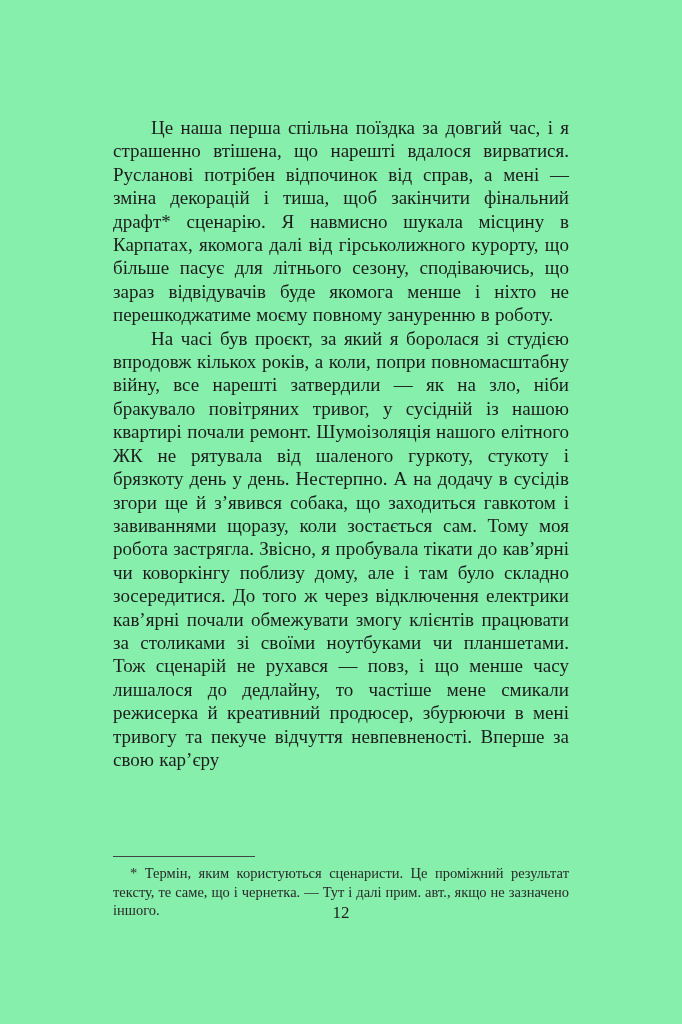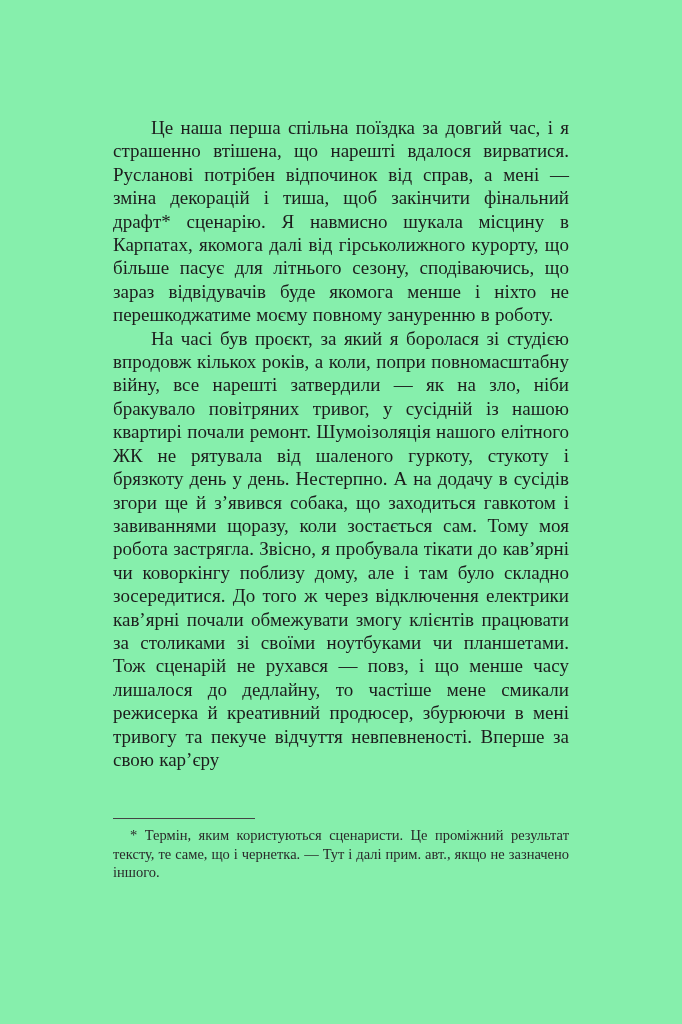--- a/index.html
+++ b/index.html
@@ -32,21 +32,21 @@
       line-height: 23.4px;
       text-align: justify;
       text-indent: 38px;
       hyphens: auto;
       -webkit-hyphens: auto;
       word-spacing: 0.5px;
     }
 
     .footnote {
       position: absolute;
-      top: 818px;
+      top: 856px;
       left: 113px;
       width: 456px;
     }
 
     .footnote-rule {
       width: 142px;
       height: 0;
       border-top: 1px solid #444;
       margin-bottom: 7px;
     }
@@ -79,14 +79,15 @@
   <main class="text-block">
     <p>Це наша перша спільна поїздка за довгий час, і я страшенно втішена, що нарешті вдалося вирватися. Русланові потрібен відпочинок від справ, а мені — зміна декорацій і тиша, щоб закінчити фінальний драфт* сценарію. Я навмисно шукала місцину в Карпатах, якомога далі від гірськолижного курорту, що більше пасує для літнього сезону, сподіваючись, що зараз відвідувачів буде якомога менше і ніхто не перешкоджатиме моєму повному зануренню в роботу.</p>
     <p>На часі був проєкт, за який я боролася зі студією впродовж кількох років, а коли, попри повномасштабну війну, все нарешті затвердили — як на зло, ніби бракувало повітряних тривог, у сусідній із нашою квартирі почали ремонт. Шумоізоляція нашого елітного ЖК не рятувала від шаленого гуркоту, стукоту і брязкоту день у день. Нестерпно. А на додачу в сусідів згори ще й з’явився собака, що заходиться гавкотом і завиваннями щоразу, коли зостається сам. Тому моя робота застрягла. Звісно, я пробувала тікати до кав’ярні чи коворкінгу поблизу дому, але і там було складно зосередитися. До того ж через відключення електрики кав’ярні почали обмежувати змогу клієнтів працювати за столиками зі своїми ноутбуками чи планшетами. Тож сценарій не рухався — повз, і що менше часу лишалося до дедлайну, то частіше мене смикали режисерка й креативний продюсер, збурюючи в мені тривогу та пекуче відчуття невпевненості. Вперше за свою кар’єру</p>
   </main>
 
   <div class="footnote">
     <div class="footnote-rule"></div>
     <p class="footnote-text">* Термін, яким користуються сценаристи. Це проміжний результат тексту, те саме, що і чернетка. — Тут і далі прим. авт., якщо не зазначено іншого.</p>
   </div>
 
+  <div class="page-number">12</div>
 
 </div>
 
 </body></html>

